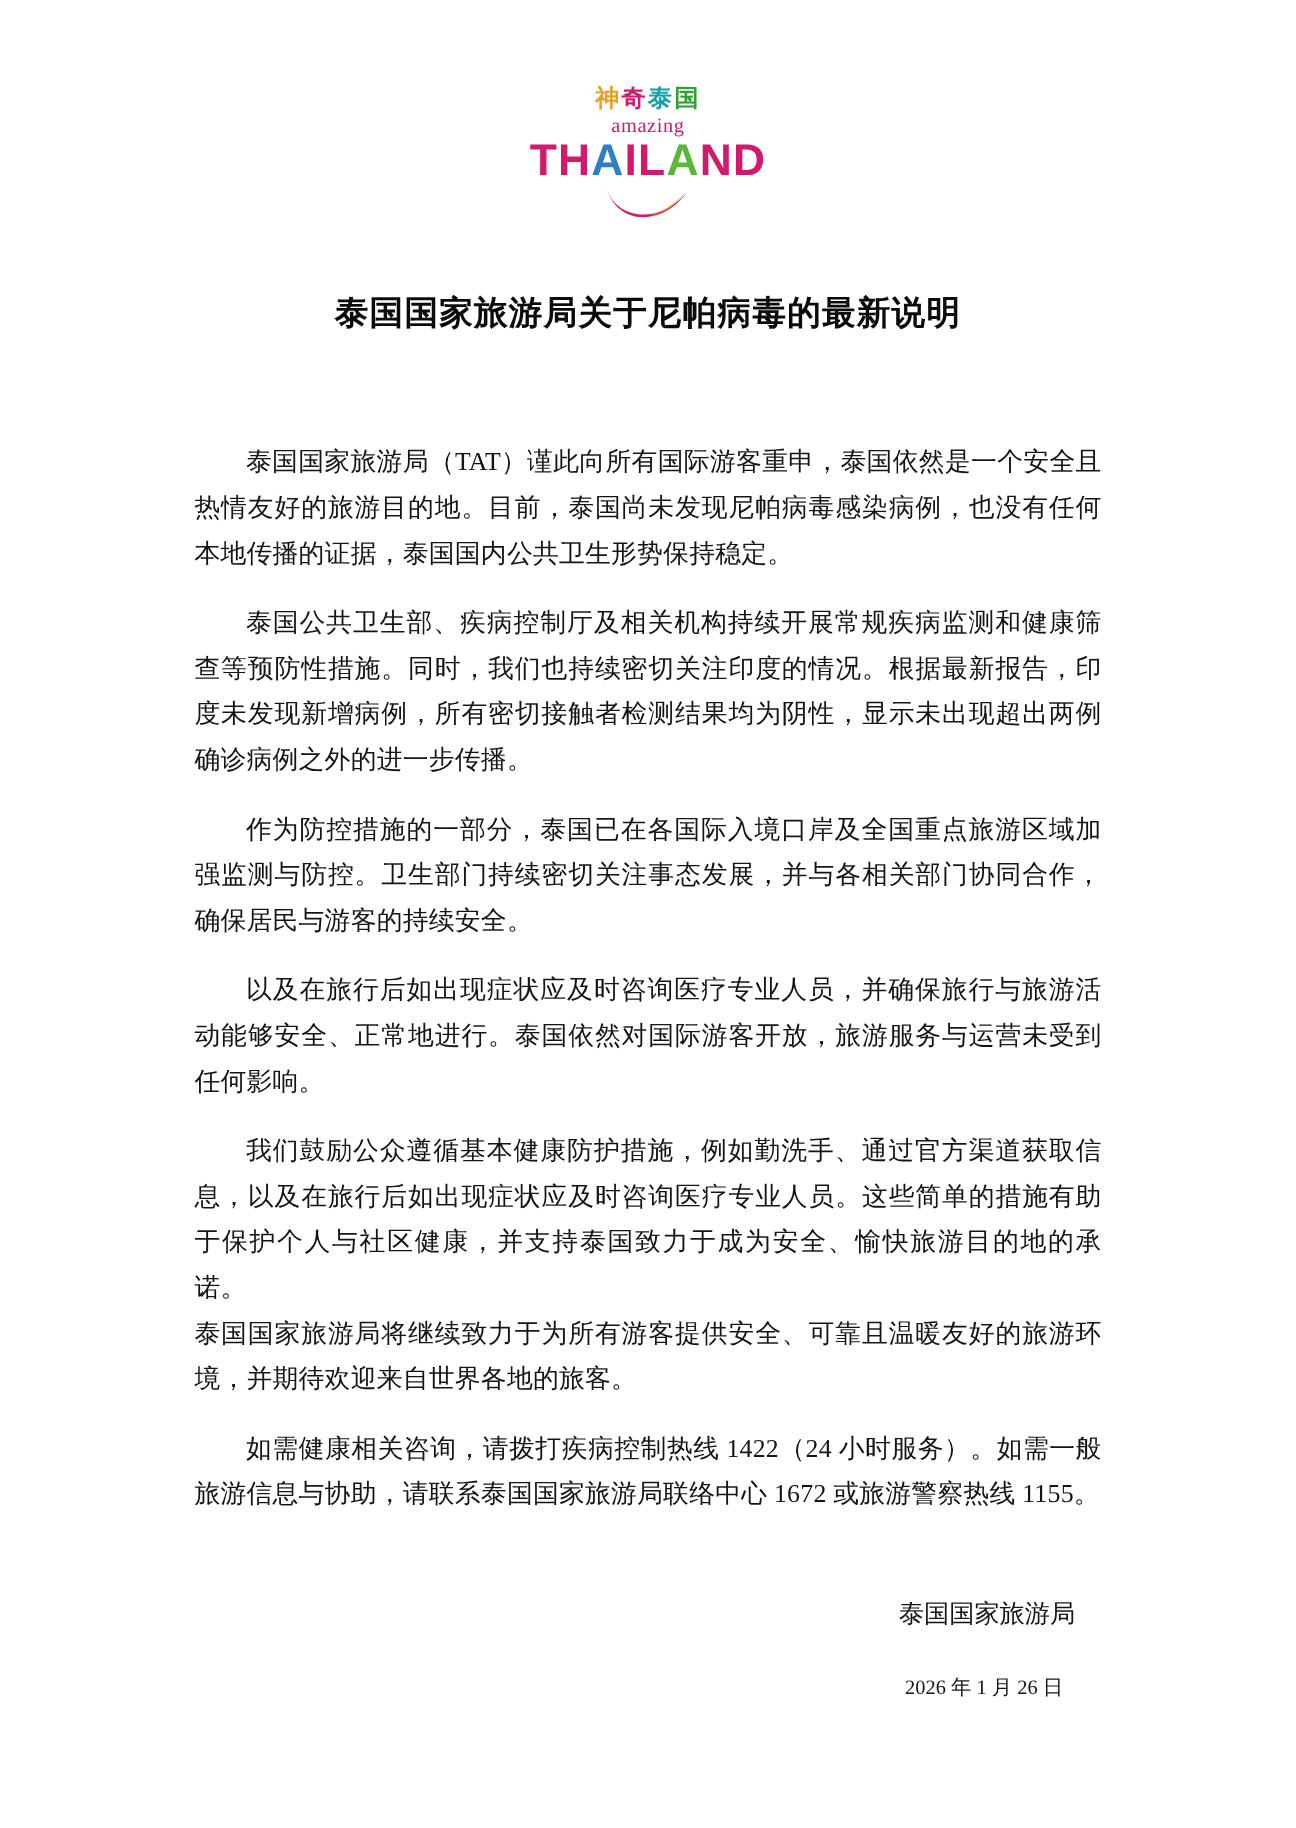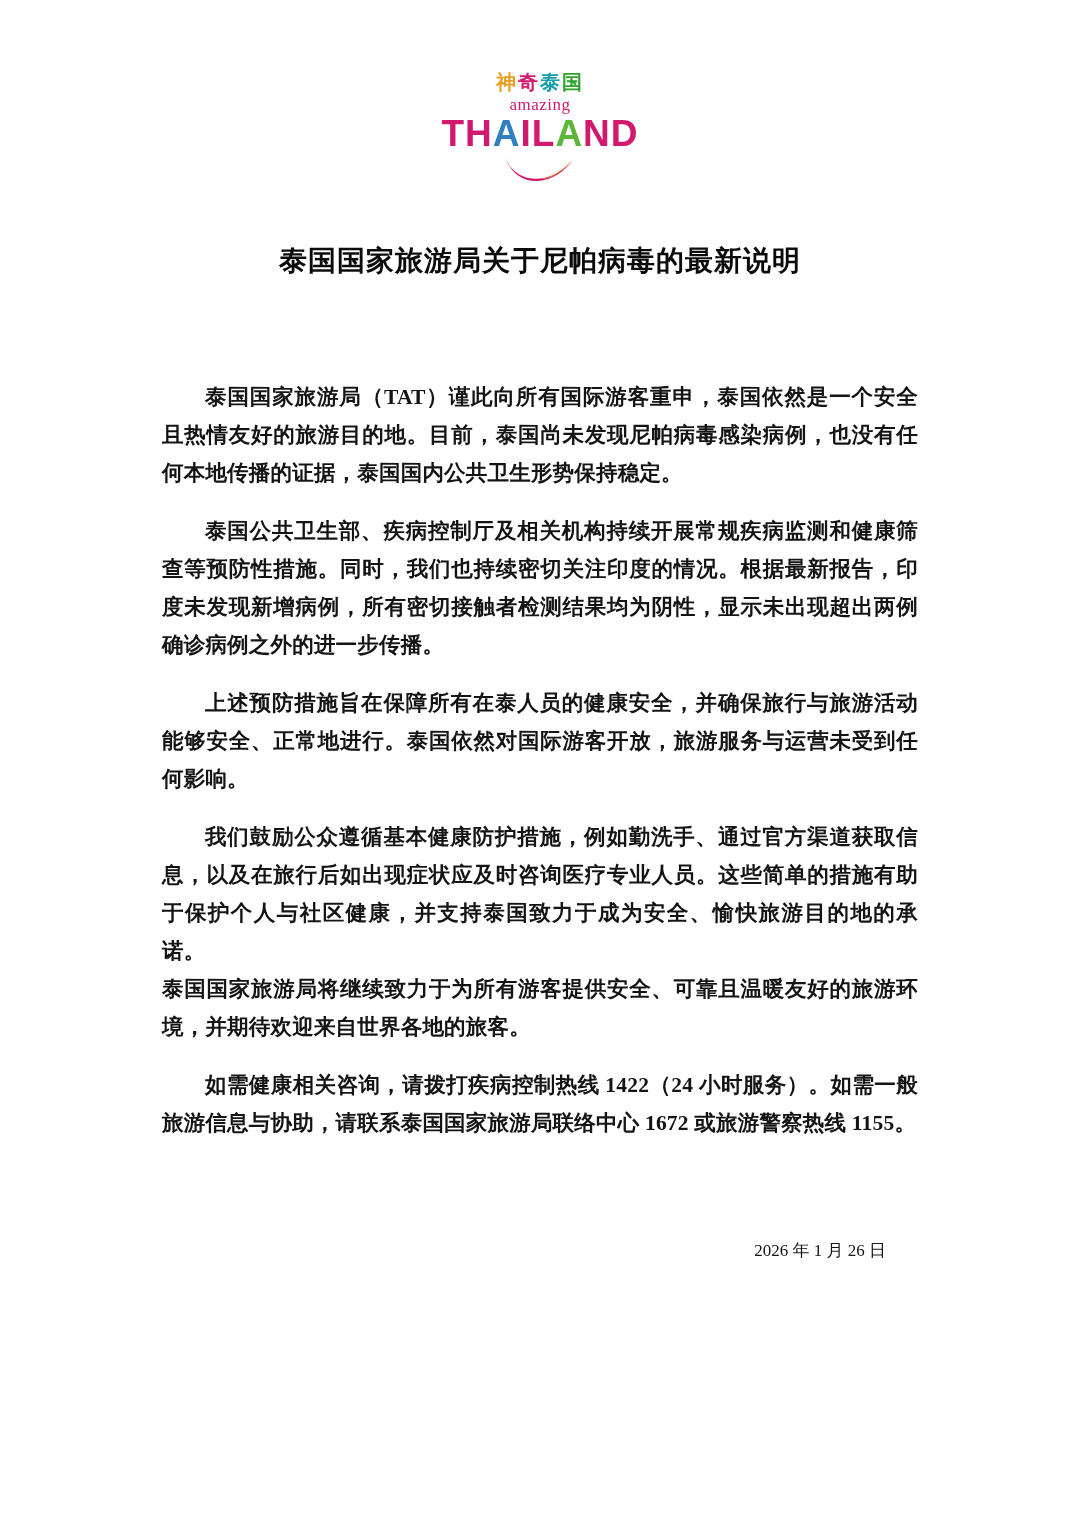--- a/index.html
+++ b/index.html
@@ -82,24 +82,23 @@
     text-align: center;
     font-size: 28px;
     font-weight: bold;
     letter-spacing: 1px;
     margin-top: 60px;
     color: #0b0b0b;
   }
 
   
   .body-wrap {
-    margin: 12px auto;
+    margin: 0 auto;
     width: 756px;
     padding-top: 86px;
-    font-weight: bold;
   }
   .para {
     font-size: 21.5px;
     line-height: 38px;
     text-align: justify;
     text-justify: inter-ideograph;
     margin: 0 0 20px 0;
     text-indent: 2em;
     letter-spacing: 0.2px;
     color: #141414;
@@ -148,23 +147,25 @@
         <path d="M40 22.6 C52 20.8 62 12 70 3.4 C62 14 52 21 42 23 Z" fill="#f0a81e"></path>
       </svg>
     </div>
   </div>
 
   <div class="doc-title">泰国国家旅游局关于尼帕病毒的最新说明</div>
 
   <div class="body-wrap">
     <p class="para">泰国国家旅游局（TAT）谨此向所有国际游客重申，泰国依然是一个安全且热情友好的旅游目的地。目前，泰国尚未发现尼帕病毒感染病例，也没有任何本地传播的证据，泰国国内公共卫生形势保持稳定。</p>
     <p class="para">泰国公共卫生部、疾病控制厅及相关机构持续开展常规疾病监测和健康筛查等预防性措施。同时，我们也持续密切关注印度的情况。根据最新报告，印度未发现新增病例，所有密切接触者检测结果均为阴性，显示未出现超出两例确诊病例之外的进一步传播。</p>
-    <p class="para">上述预防措施旨在保障所有在泰人员的健康安全，并确保旅行与旅游活动能够安全、正常地进行。泰国依然对国际游客开放，旅游服务与运营未受到任何影响。</p>
+    <p class="para">作为防控措施的一部分，泰国已在各国际入境口岸及全国重点旅游区域加强监测与防控。卫生部门持续密切关注事态发展，并与各相关部门协同合作，确保居民与游客的持续安全。</p>
+    <p class="para">以及在旅行后如出现症状应及时咨询医疗专业人员，并确保旅行与旅游活动能够安全、正常地进行。泰国依然对国际游客开放，旅游服务与运营未受到任何影响。</p>
     <p class="para" style="margin-bottom:0;">我们鼓励公众遵循基本健康防护措施，例如勤洗手、通过官方渠道获取信息，以及在旅行后如出现症状应及时咨询医疗专业人员。这些简单的措施有助于保护个人与社区健康，并支持泰国致力于成为安全、愉快旅游目的地的承诺。</p>
     <p class="para no-indent">泰国国家旅游局将继续致力于为所有游客提供安全、可靠且温暖友好的旅游环境，并期待欢迎来自世界各地的旅客。</p>
     <p class="para">如需健康相关咨询，请拨打疾病控制热线 1422（24 小时服务）。如需一般旅游信息与协助，请联系泰国国家旅游局联络中心 1672 或旅游警察热线 1155。</p>
   </div>
 
   <div class="sign-block">
+    <div class="sign-line">泰国国家旅游局</div>
     <div class="sign-date">2026 年 1 月 26 日</div>
   </div>
 
 </div>
 
 </body></html>

